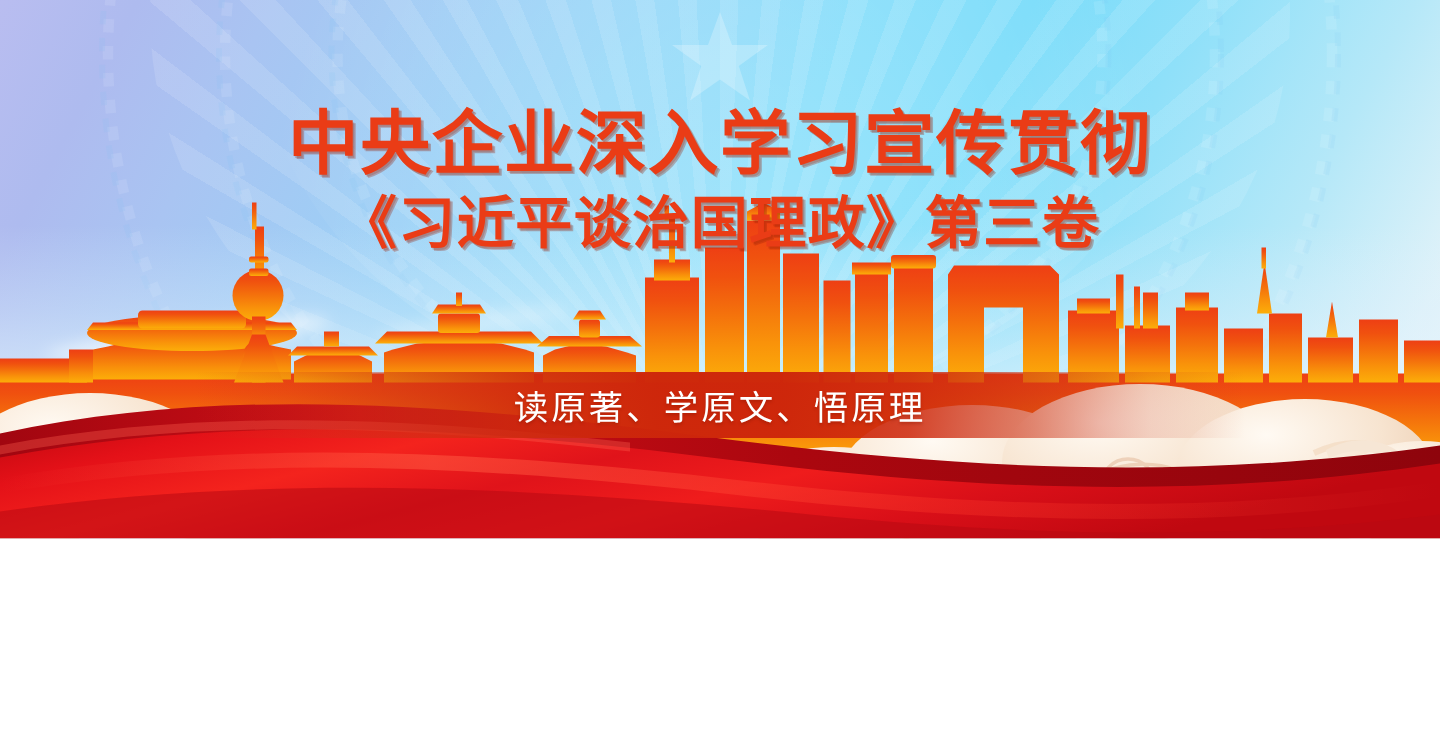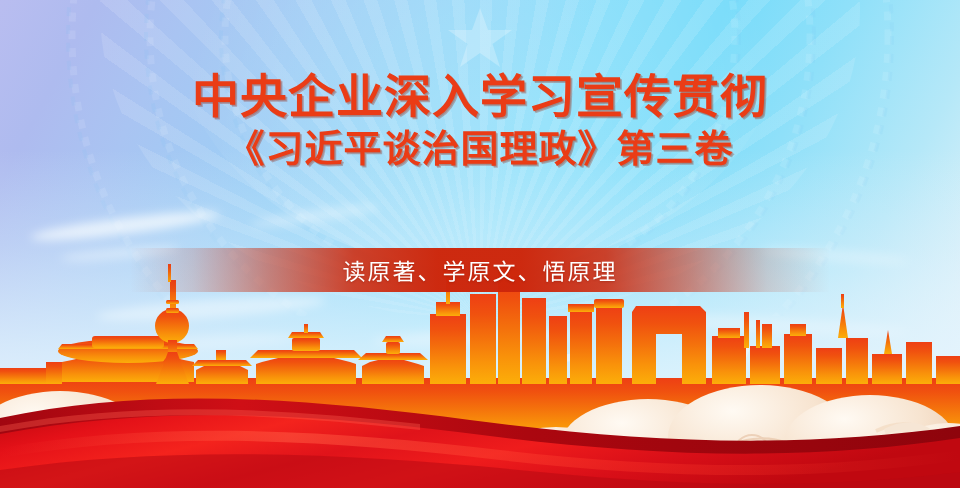--- a/index.html
+++ b/index.html
@@ -1,21 +1,21 @@
 <!DOCTYPE html>
 <html lang="zh-CN"><head>
 <meta charset="utf-8">
 <title>banner</title>
 <style>
   html,body{margin:0;padding:0;background:#fff;}
   body{font-family:"Liberation Sans","DejaVu Sans",sans-serif;}
 
   .banner{
     position:relative;
-    width:960px;height:488px;
+    width:960px;height:359px;
     overflow:hidden;
     user-select:none;
   }
 
   
   .sky{
     position:absolute;inset:0;
     background:
       linear-gradient(118deg,
         #b9bdf0 0%,

